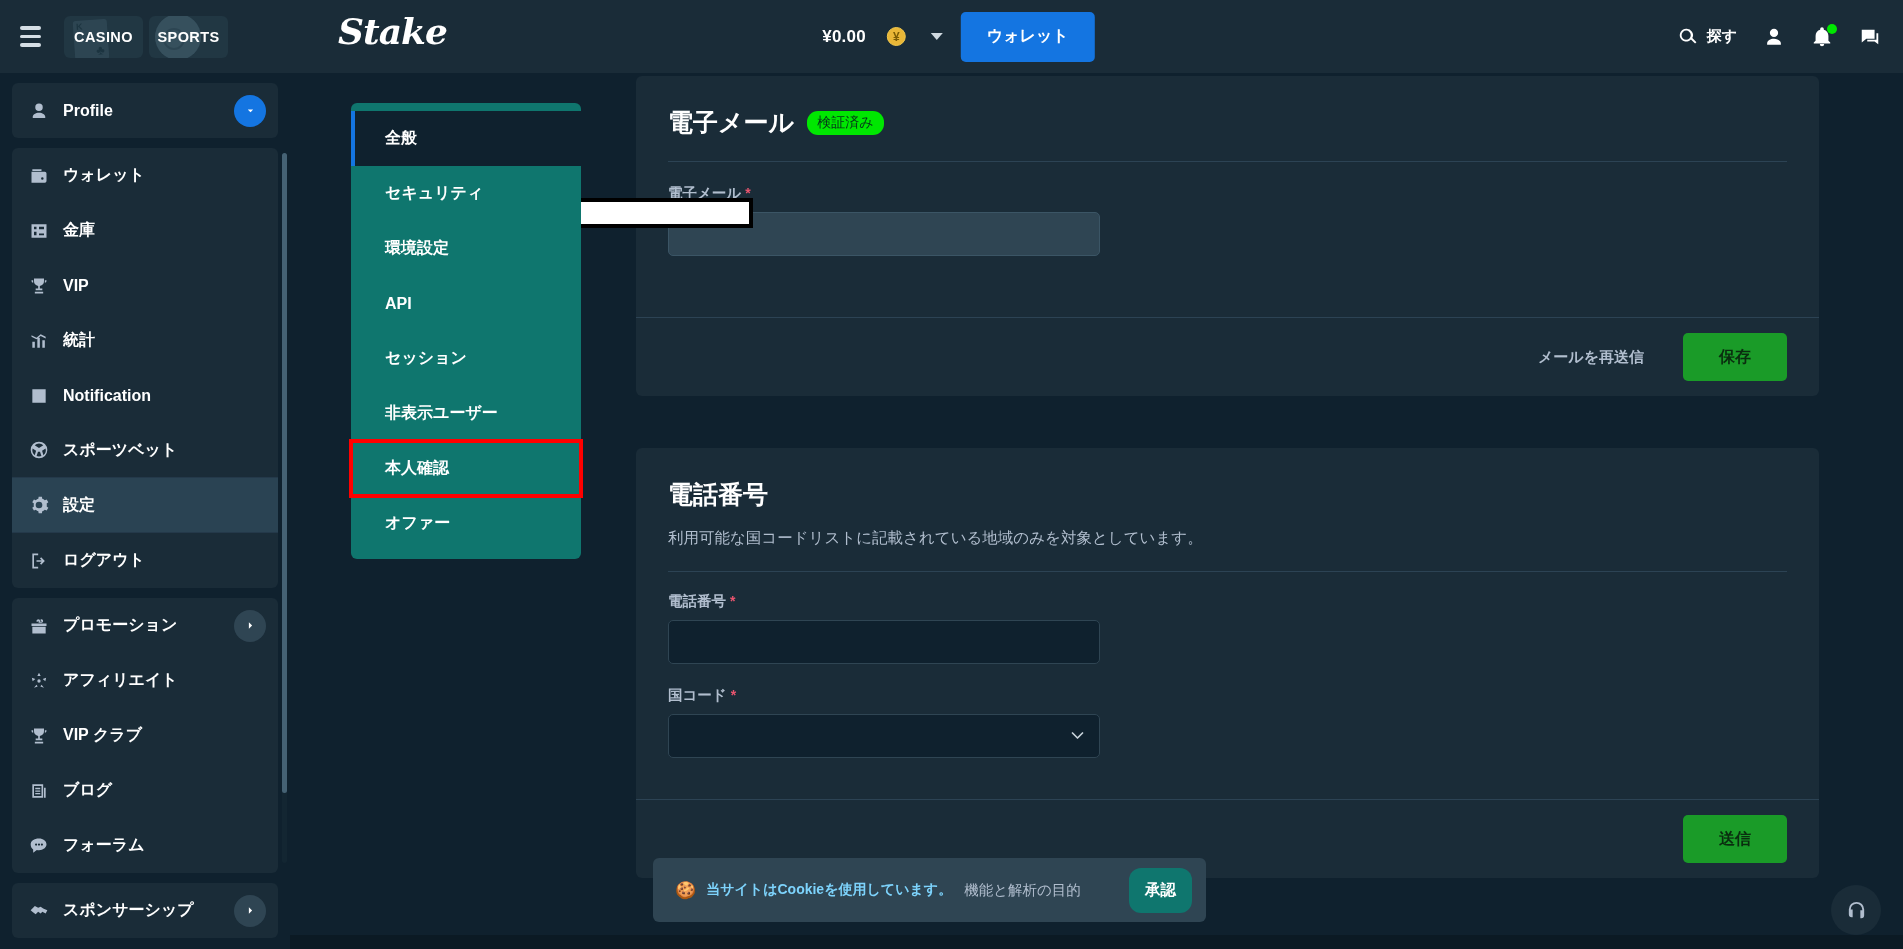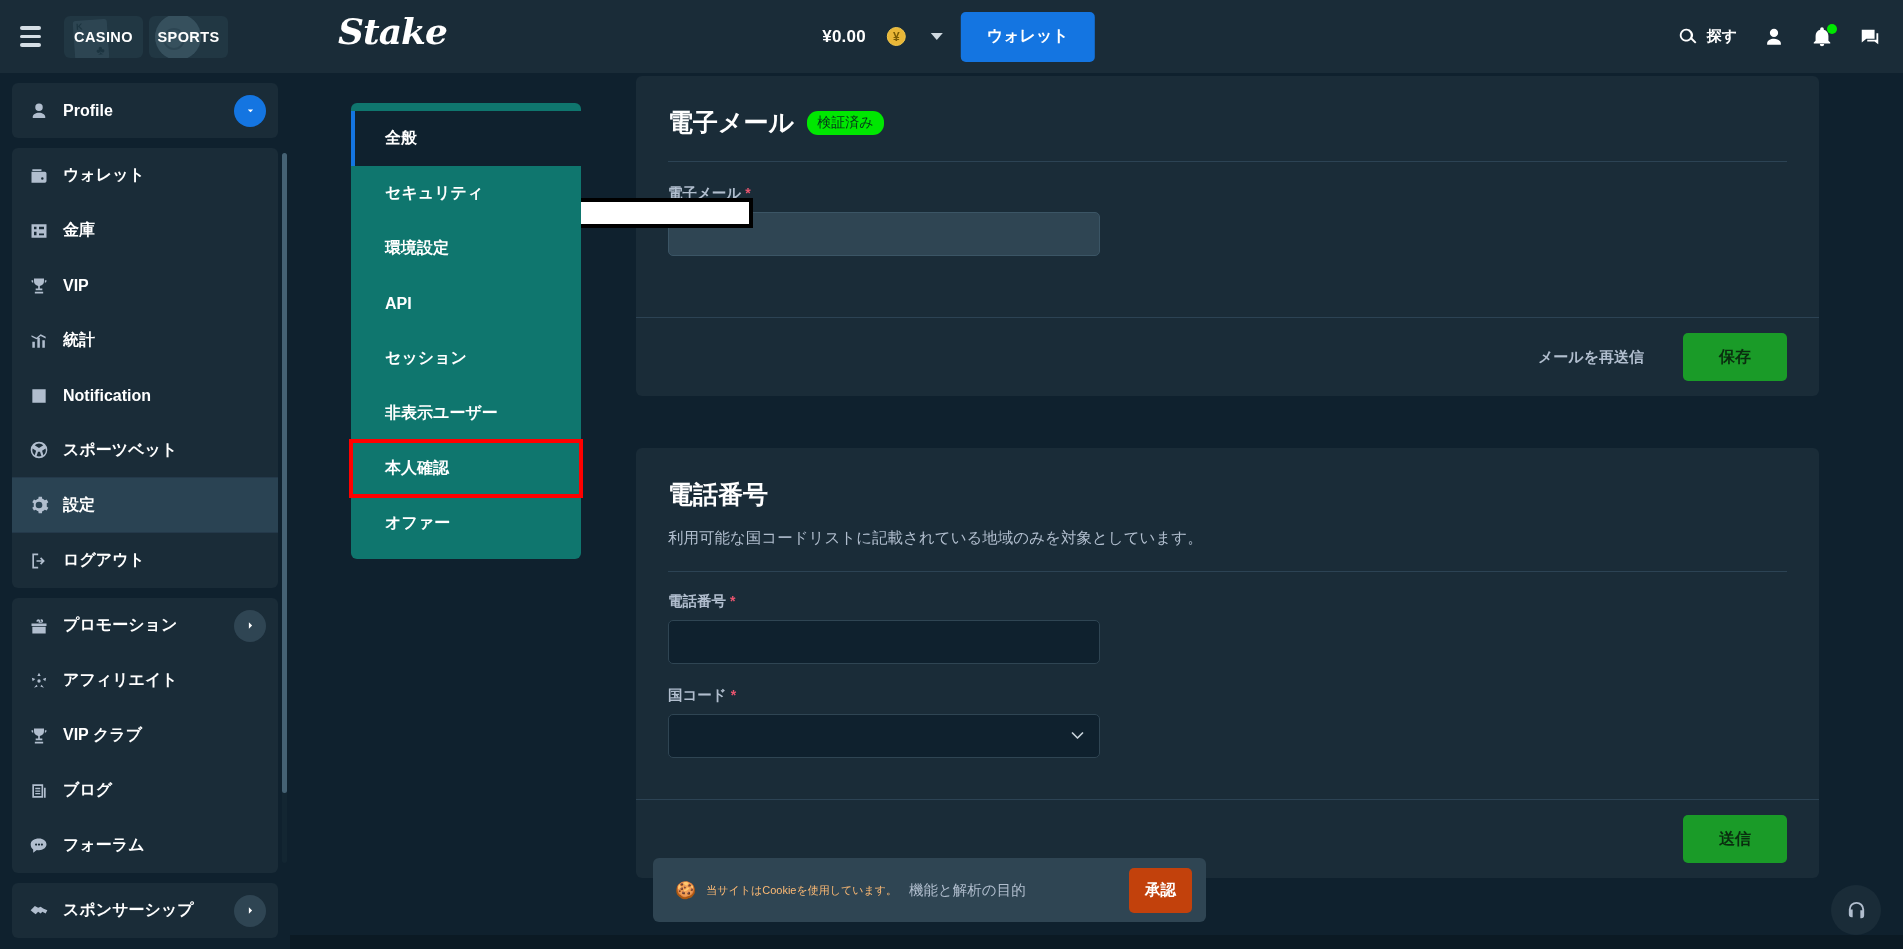--- a/index.html
+++ b/index.html
@@ -152,25 +152,25 @@
                border:none; border-radius: 5px; height: 48px; width: 104px; cursor: pointer;
                font-family: inherit; }
 
   
   .cookie {
     position: absolute; left: 653px; top: 858px; width: 553px; height: 64px;
     background: #2f4553; border-radius: 6px; display:flex; align-items:center;
     padding: 0 14px 0 22px; gap: 10px; z-index: 50;
   }
   .cookie .emoji { font-size: 17px; }
-  .cookie .t1 { color:#fdba74; font-size: 11px; font-weight: 400; }
+  .cookie .t1 { color:#7dd3fc; font-size: 14px; font-weight: 700; }
   .cookie .t2 { color:#b1bece; font-size: 14.5px; margin-left: 2px; }
   .cookie .accept {
-    margin-left: auto; background:#c2410c; color:#fff; font-size: 15.5px; font-weight: 700;
-    border:none; border-radius: 5px; height: 45px; width: 63px; cursor: pointer; font-family: inherit;
+    margin-left: auto; background:#0f766e; color:#fff; font-size: 15.5px; font-weight: 700;
+    border:none; border-radius: 12px; height: 45px; width: 63px; cursor: pointer; font-family: inherit;
   }
 
   .support {
     position: absolute; right: 22px; bottom: 14px; width: 50px; height: 50px;
     border-radius: 50%; background: #1a2c38; display:flex; align-items:center;
     justify-content:center; cursor: pointer; z-index: 45;
   }
   .support svg { width: 23px; height: 23px; fill:#b1bece; }
 
   .bottom-strip { position:absolute; left:0; bottom:0; width:1903px; height:14px; background:#0b1a24; }

